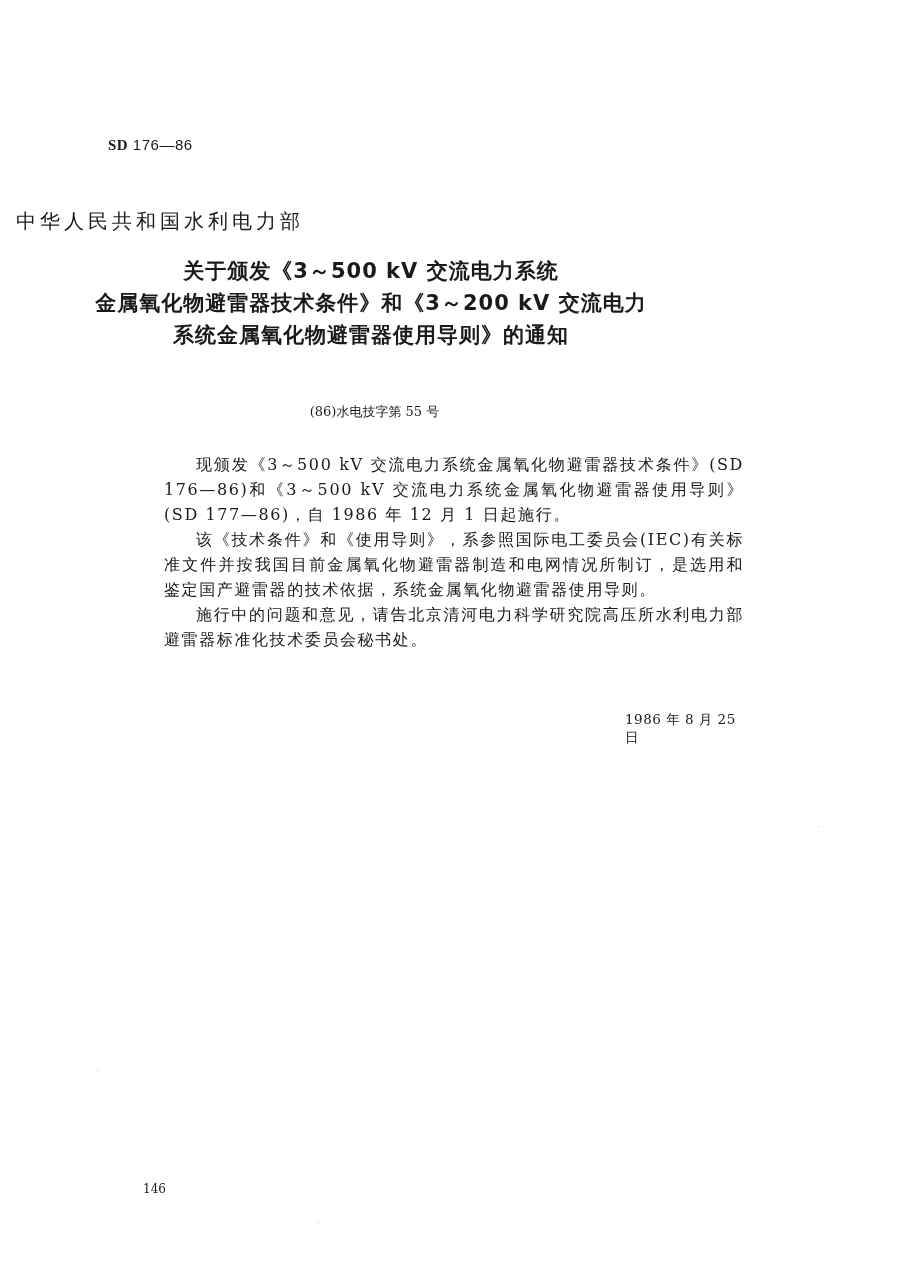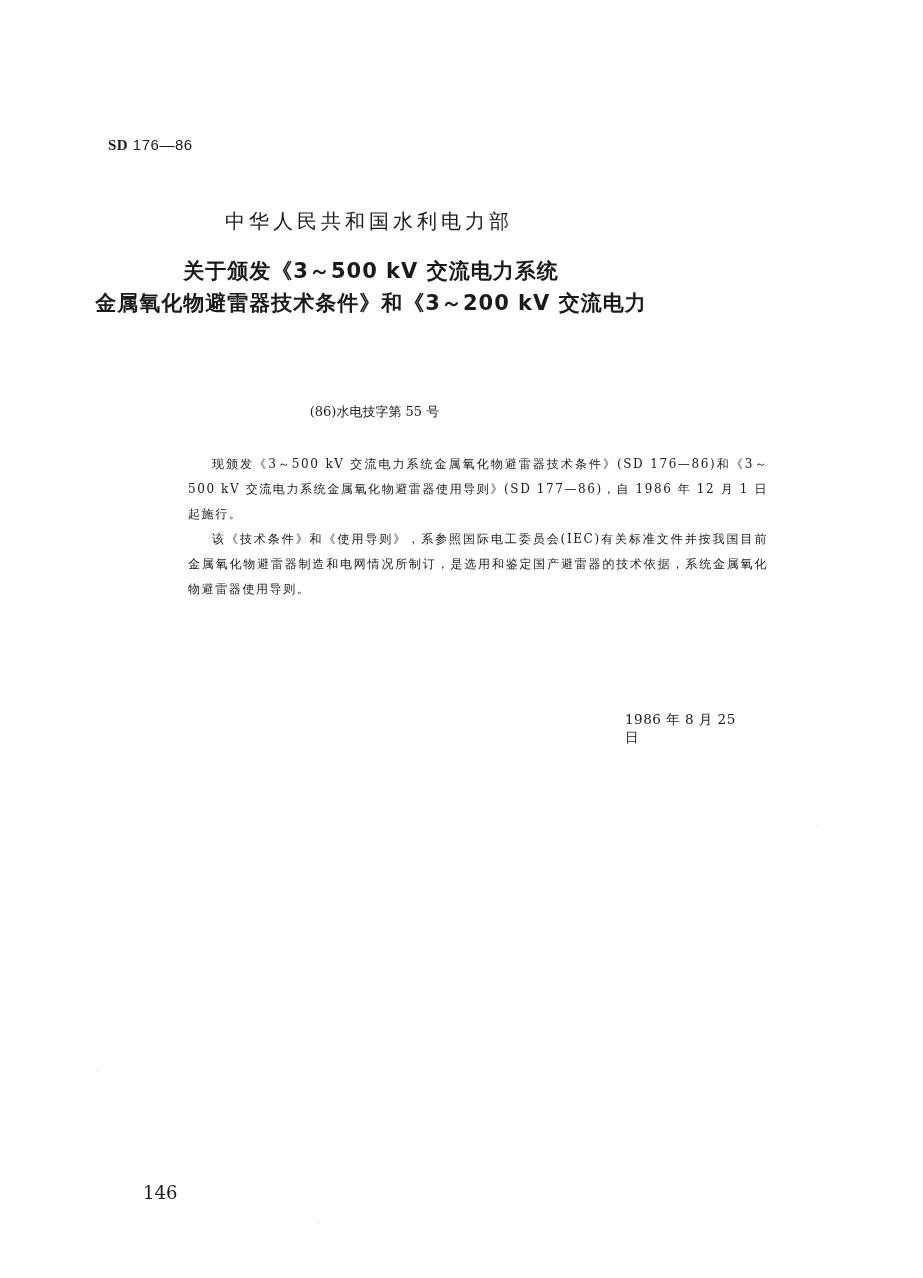--- a/index.html
+++ b/index.html
@@ -27,24 +27,24 @@
       top: 136px;
       font-size: 15px;
       font-family: "Liberation Sans", "DejaVu Sans", sans-serif;
       letter-spacing: 0.5px;
     }
     .std-code .sd { font-weight: bold; font-family: "Liberation Serif", serif; }
     .ministry {
       position: absolute;
       left: 0; right: 0;
       top: 208px;
-      text-align: center;
+      text-align: left;
       font-size: 20px;
       letter-spacing: 4px;
-      padding-left: 1px;
+      padding-left: 16px;
     }
     .title {
       position: absolute;
       left: 0; right: 0;
       top: 255px;
       text-align: center;
       font-size: 21px;
       font-weight: bold;
       line-height: 32px;
       font-family: "DejaVu Sans", "Liberation Sans", sans-serif;
@@ -55,45 +55,45 @@
     .doc-number {
       position: absolute;
       left: 0; right: 0;
       top: 403px;
       text-align: center;
       font-size: 13px;
       padding-left: 12px;
     }
     .body-text {
       position: absolute;
-      left: 188px;
+      left: 164px;
       width: 580px;
       top: 452px;
-      font-size: 12px;
+      font-size: 16px;
       line-height: 25px;
       letter-spacing: 1.6px;
       text-align: justify;
     }
     .body-text p {
       margin: 0;
       text-indent: 2em;
     }
     .date {
       position: absolute;
       left: 598px;
       top: 711px;
       font-size: 13.5px;
       letter-spacing: 0.5px;
       margin-left: 27px;
     }
     .page-num {
       position: absolute;
       left: 143px;
       top: 1182px;
-      font-size: 18px;
+      font-size: 12px;
     }
     .speck {
       position: absolute;
       width: 1px; height: 1px;
       background: #bbb;
     }
   </style>
 </head>
 <body>
 
@@ -102,27 +102,29 @@
   <div class="std-code">
     <span class="sd">SD</span>
     <span>176—86</span>
   </div>
 
   <div class="ministry">中华人民共和国水利电力部</div>
 
   <div class="title">
     <div>关于颁发《3～500 kV 交流电力系统</div>
     <div>金属氧化物避雷器技术条件》和《3～200 kV 交流电力</div>
+    <div>系统金属氧化物避雷器使用导则》的通知</div>
   </div>
 
   <div class="doc-number">(86)水电技字第 55 号</div>
 
   <div class="body-text">
     <p>现颁发《3～500 kV 交流电力系统金属氧化物避雷器技术条件》(SD 176—86)和《3～500 kV 交流电力系统金属氧化物避雷器使用导则》(SD 177—86)，自 1986 年 12 月 1 日起施行。</p>
     <p>该《技术条件》和《使用导则》，系参照国际电工委员会(IEC)有关标准文件并按我国目前金属氧化物避雷器制造和电网情况所制订，是选用和鉴定国产避雷器的技术依据，系统金属氧化物避雷器使用导则。</p>
+    <p>施行中的问题和意见，请告北京清河电力科学研究院高压所水利电力部避雷器标准化技术委员会秘书处。</p>
   </div>
 
   <div class="date">1986 年 8 月 25 日</div>
 
   <div class="page-num">146</div>
 
   <div class="speck" style="left:97px;top:1070px;"></div>
   <div class="speck" style="left:818px;top:826px;"></div>
   <div class="speck" style="left:318px;top:1222px;"></div>
 </div>

